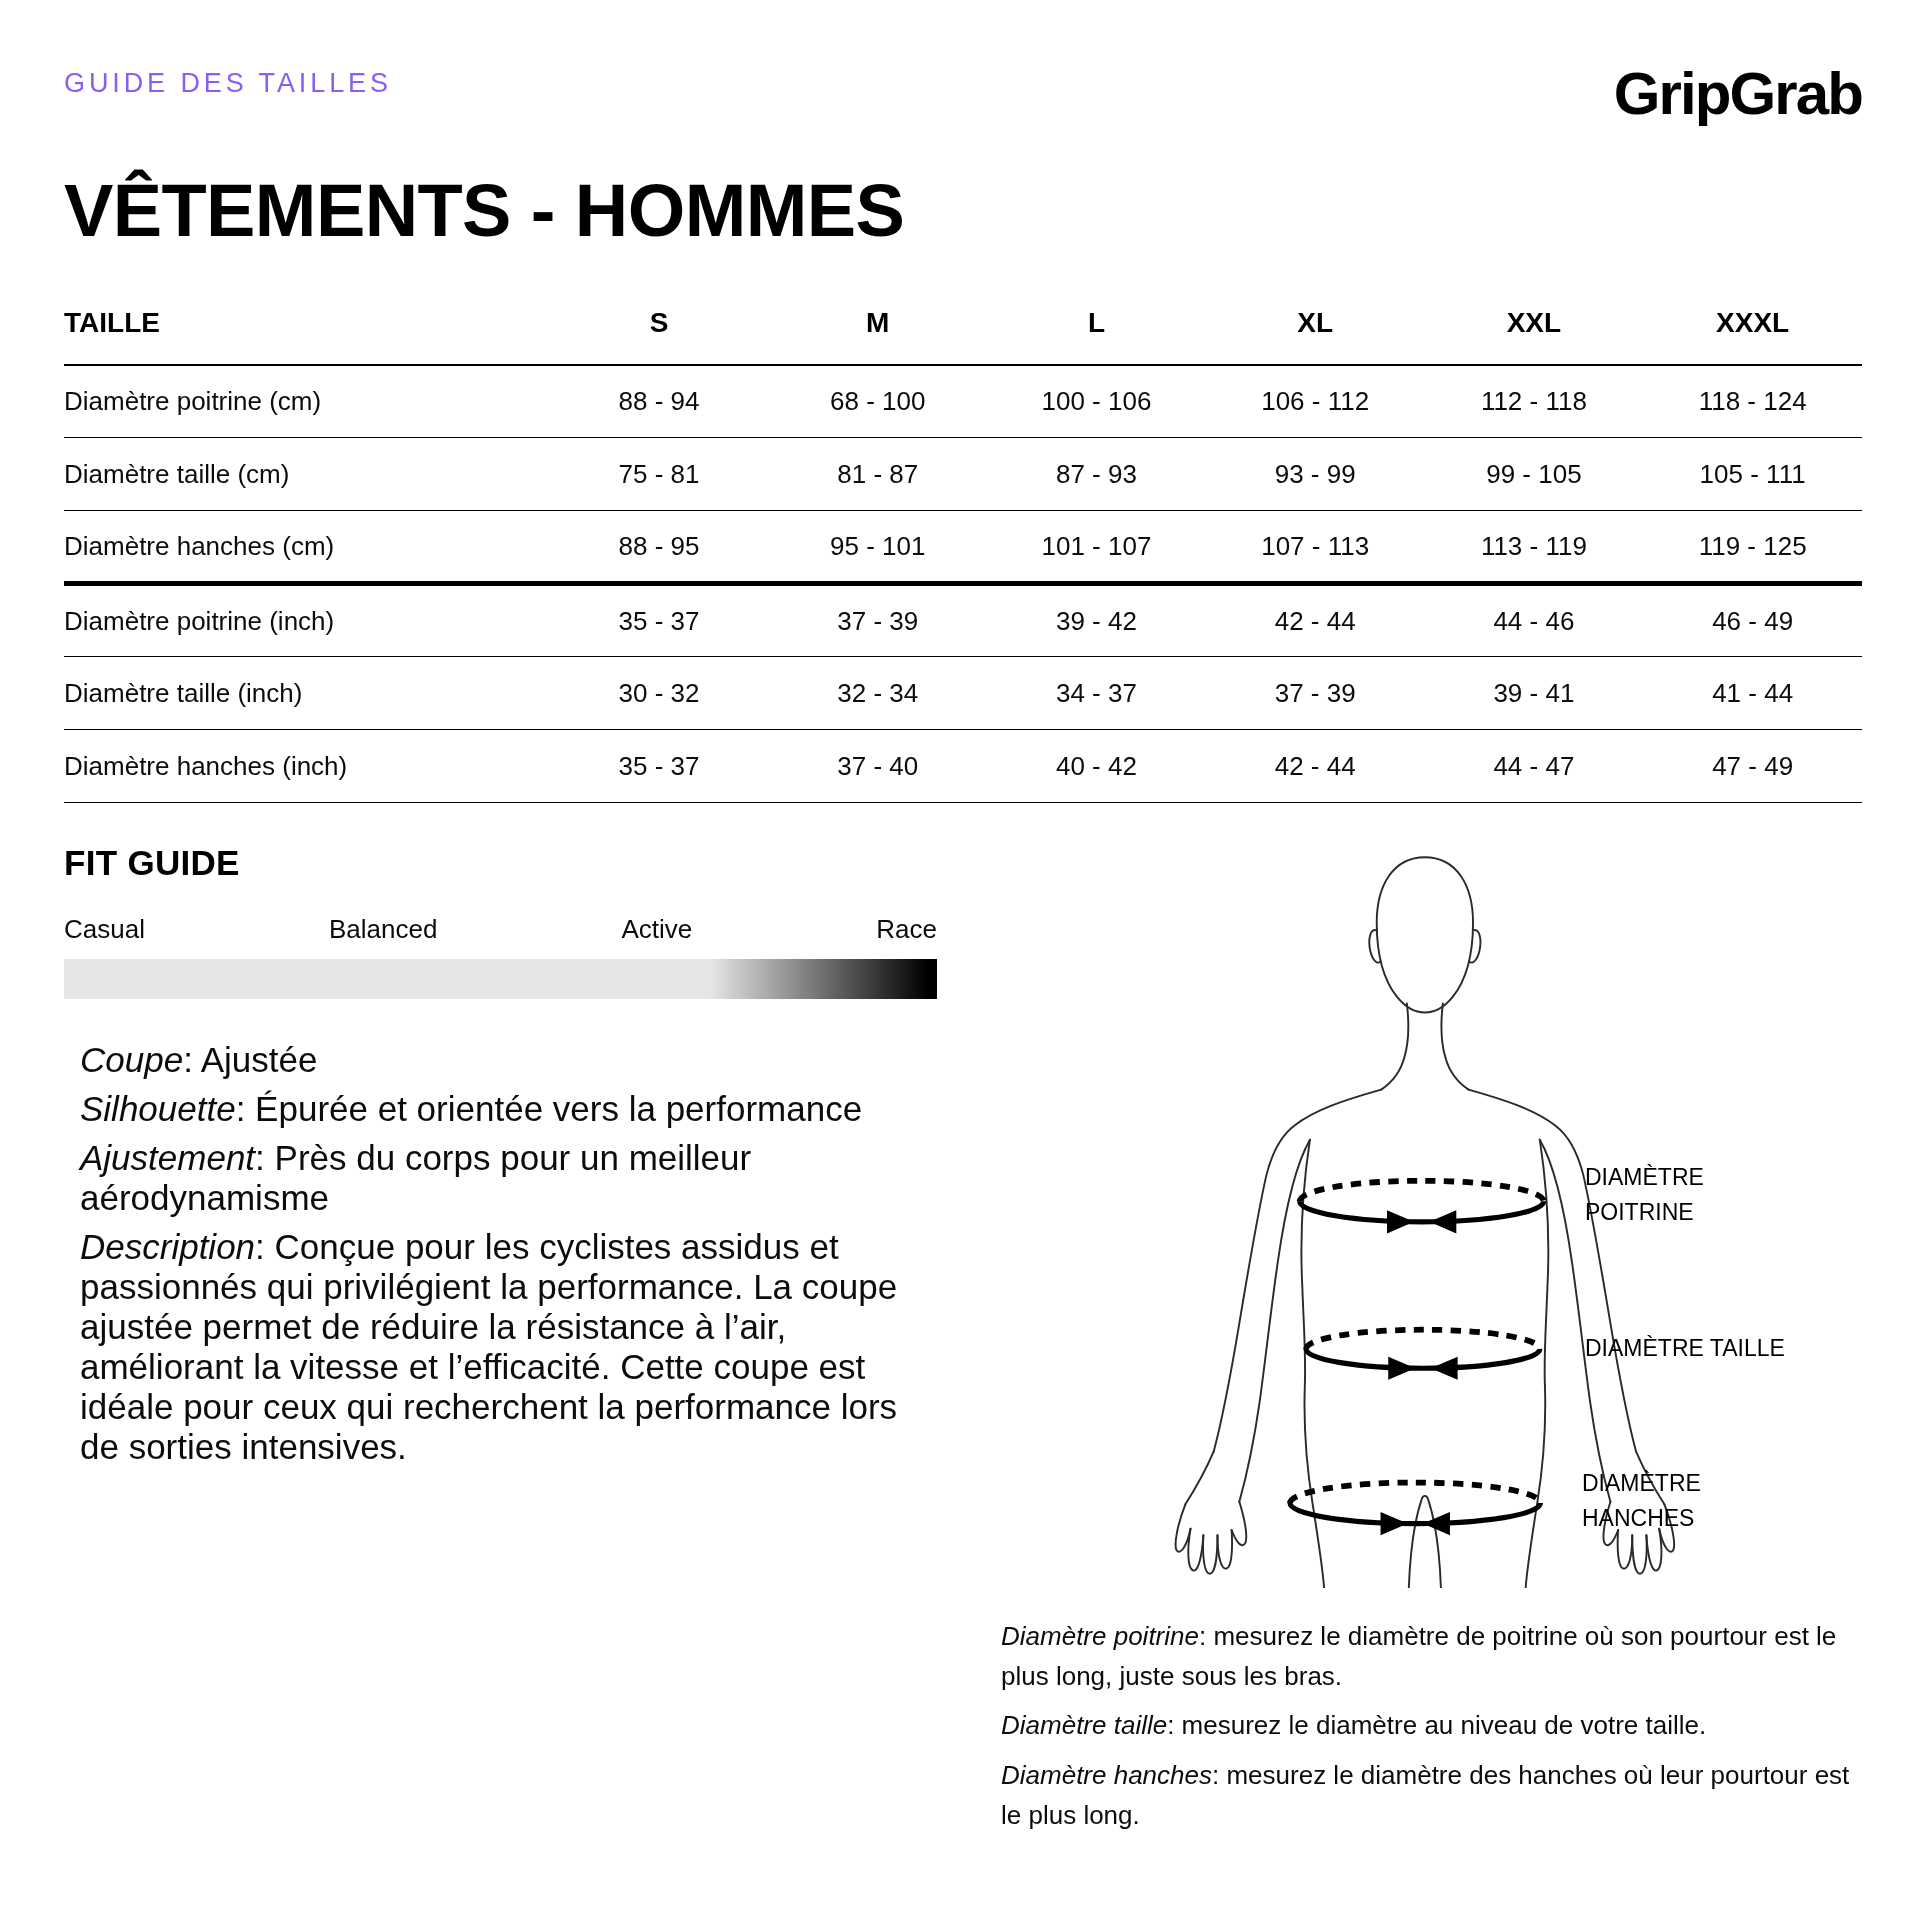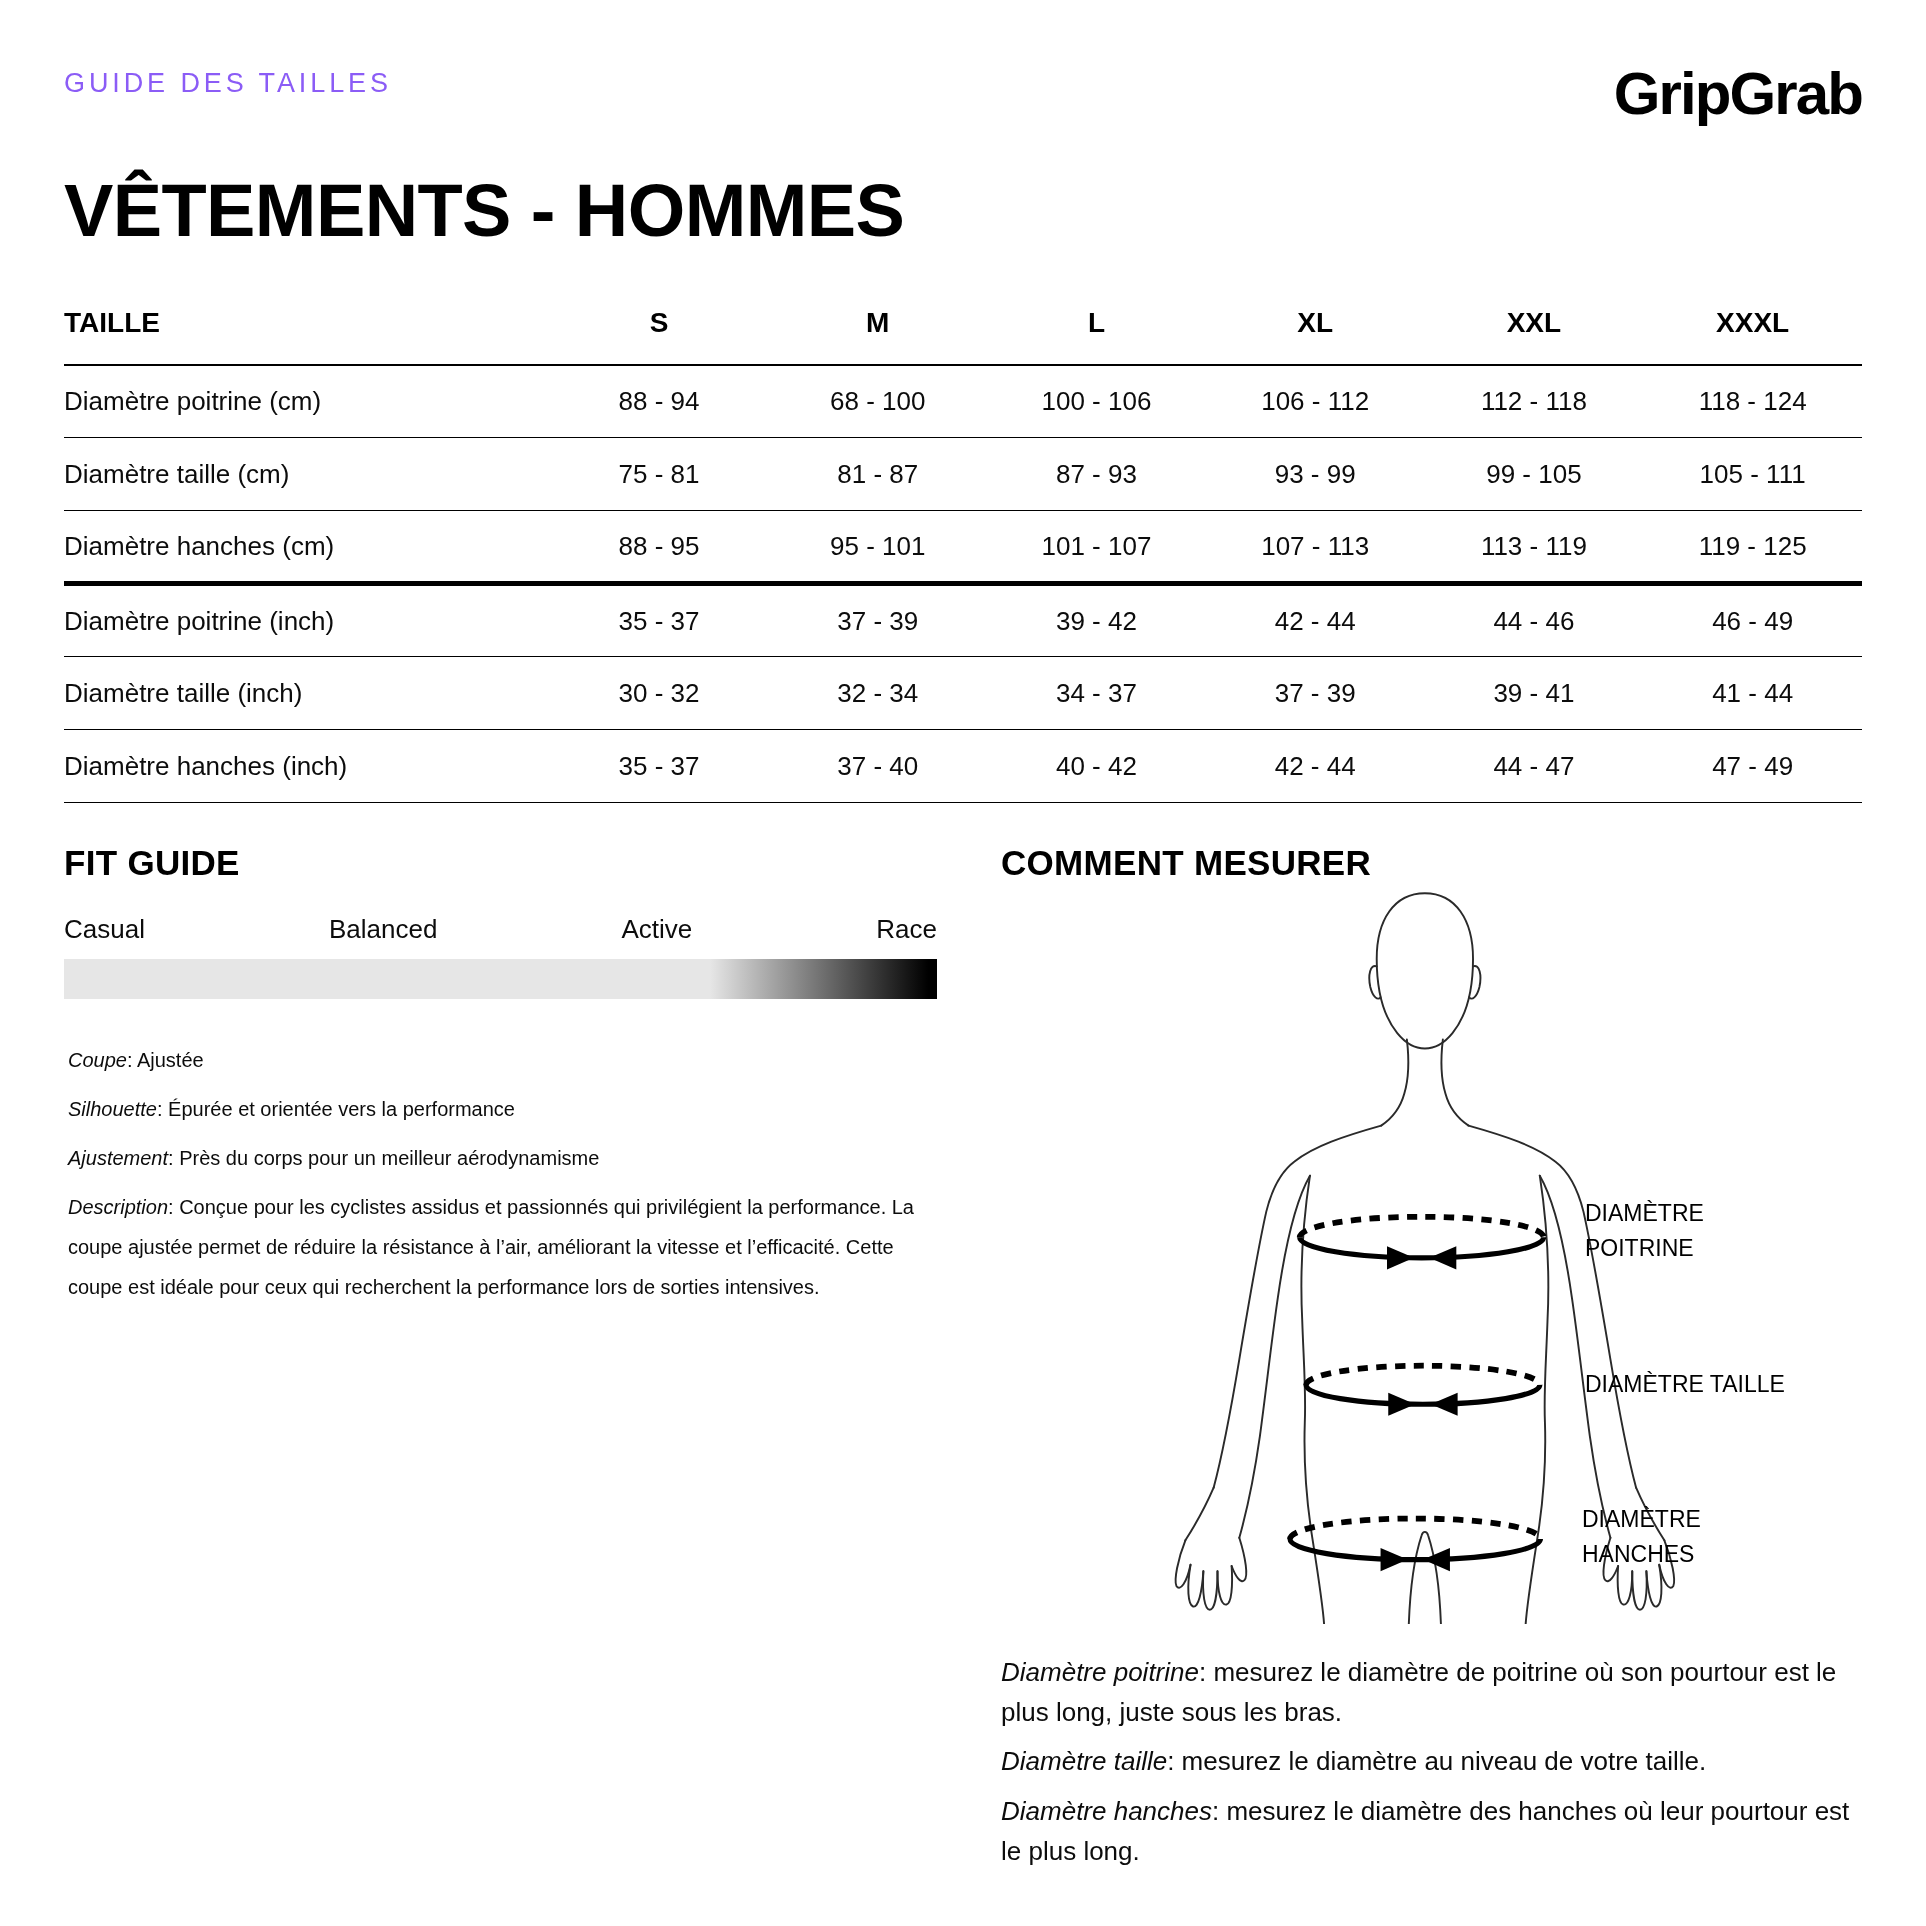--- a/index.html
+++ b/index.html
@@ -41,21 +41,21 @@
   .col-right { width:860px; flex:none; position:relative; }
   .sec-h { font-size:35px; font-weight:800; letter-spacing:0.3px; line-height:36px; }
 
   
   .fit-labels { display:flex; justify-content:space-between; margin-top:33px; font-size:26px; font-weight:300; color:#0c0c0c; }
   .fit-bar {
     margin-top:14px; height:40px; width:100%;
     background:linear-gradient(90deg,#e6e6e6 0%,#e6e6e6 74%,#000 99%,#000 100%);
   }
   .attrs { margin-top:41px; }
-  .attrs p { font-size:20px; font-weight:300; line-height:40px; margin:0 0 9px 4px; color:#0c0c0c; }
+  .attrs p { font-size:35px; font-weight:300; line-height:40px; margin:0 0 9px 16px; color:#0c0c0c; }
   .term { font-style:italic; }
 
   
   .figure-wrap { position:relative; margin-top:2.6px; height:740px; width:100%; }
   .figure-wrap svg { position:absolute; left:151px; top:0; }
   .fig-label { position:absolute; font-size:23px; font-weight:400; line-height:35px; white-space:nowrap; color:#000; }
   .fig-label span { display:block; }
   #lbl-poitrine { left:584px; top:312px; }
   #lbl-taille   { left:584px; top:483px; }
   #lbl-hanches  { left:581px; top:618px; }
@@ -169,21 +169,20 @@
 
       <div class="attrs">
         <p><span class="term">Coupe</span><span>: Ajustée</span></p>
         <p><span class="term">Silhouette</span><span>: Épurée et orientée vers la performance</span></p>
         <p><span class="term">Ajustement</span><span>: Près du corps pour un meilleur aérodynamisme</span></p>
         <p><span class="term">Description</span><span>: Conçue pour les cyclistes assidus et passionnés qui privilégient la performance. La coupe ajustée permet de réduire la résistance à l’air, améliorant la vitesse et l’efficacité. Cette coupe est idéale pour ceux qui recherchent la performance lors de sorties intensives.</span></p>
       </div>
     </div>
 
     <div class="col-right">
-      <div class="sec-h">COMMENT MESURER</div>
 
       <div class="figure-wrap">
         <svg width="565" height="740" viewBox="0 0 880 1152" fill="none" xmlns="http://www.w3.org/2000/svg">
           <g stroke="#2a2a2a" stroke-width="3" fill="none" stroke-linecap="round">
 
             <path d="M425,14 C377,14 350,56 350,116 C350,164 361,206 382,232 C395,248 409,256 425,256 C441,256 455,248 468,232 C489,206 500,164 500,116 C500,56 473,14 425,14 Z"></path>
 
             <path d="M350,128 C340,124 336,142 340,160 C344,176 352,182 356,176"></path>
             <path d="M500,128 C510,124 514,142 510,160 C506,176 498,182 494,176"></path>
 

